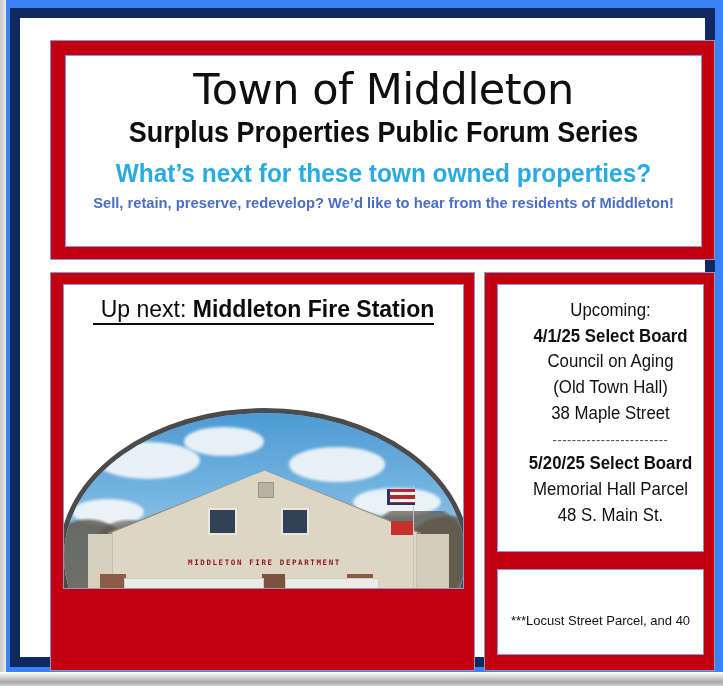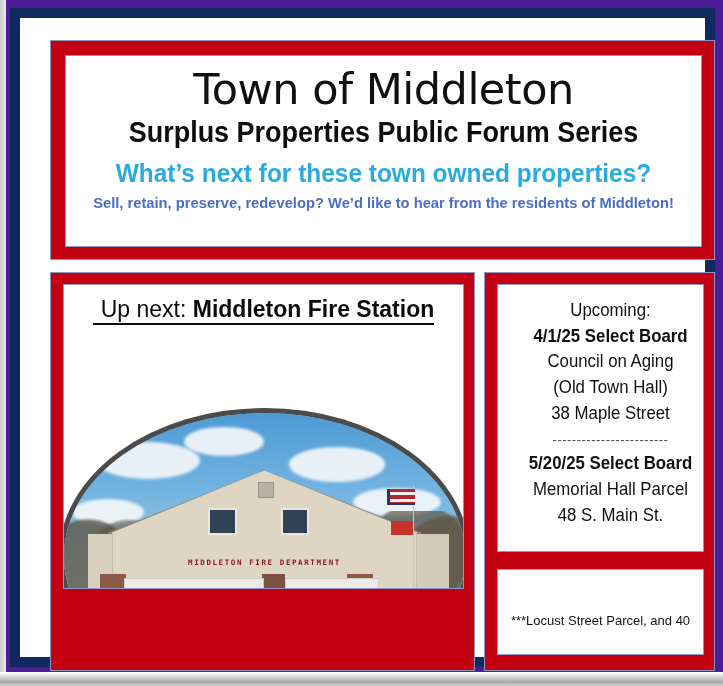--- a/index.html
+++ b/index.html
@@ -12,21 +12,21 @@
     font-family: "Liberation Sans", sans-serif;
     -webkit-font-smoothing: antialiased;
   }
 
   
   #flyer {
     position: relative;
     width: 723px;
     height: 686px;
     overflow: hidden;
-    background: #4c1d95;
+    background: #3b82f6;
   }
 
   
   .page-gutter-left {
     position: absolute;
     left: 0; top: 0;
     width: 6px; height: 686px;
     background: linear-gradient(to right, #c8c8c8, #e9e9e9);
   }
   .page-gutter-bottom {

